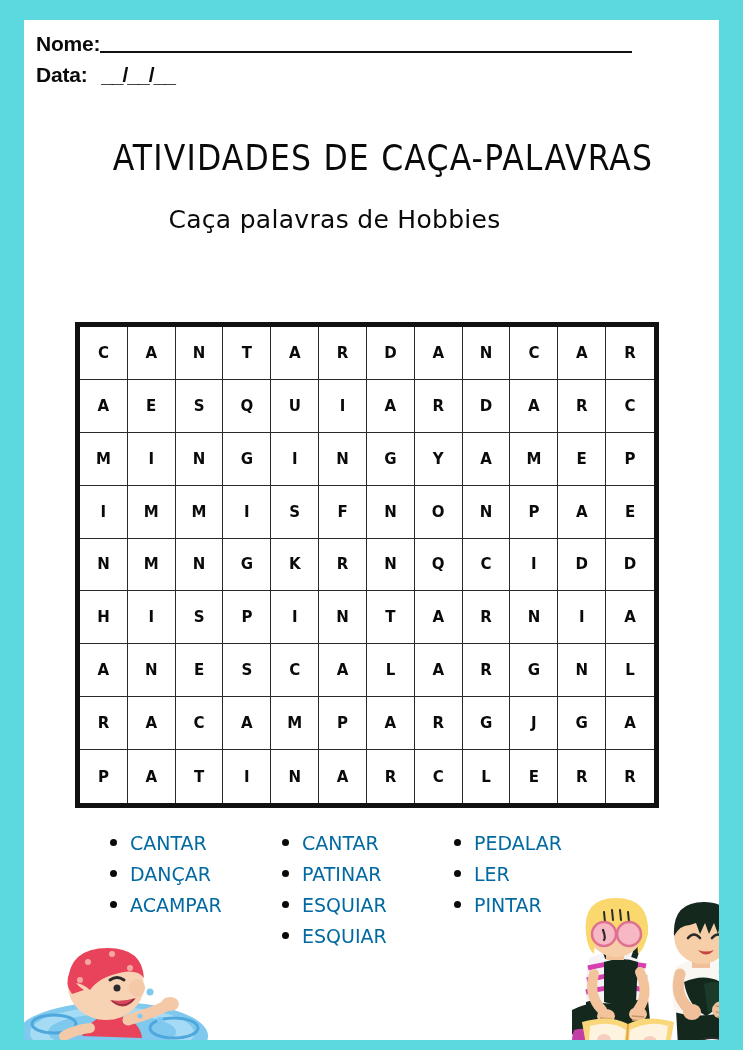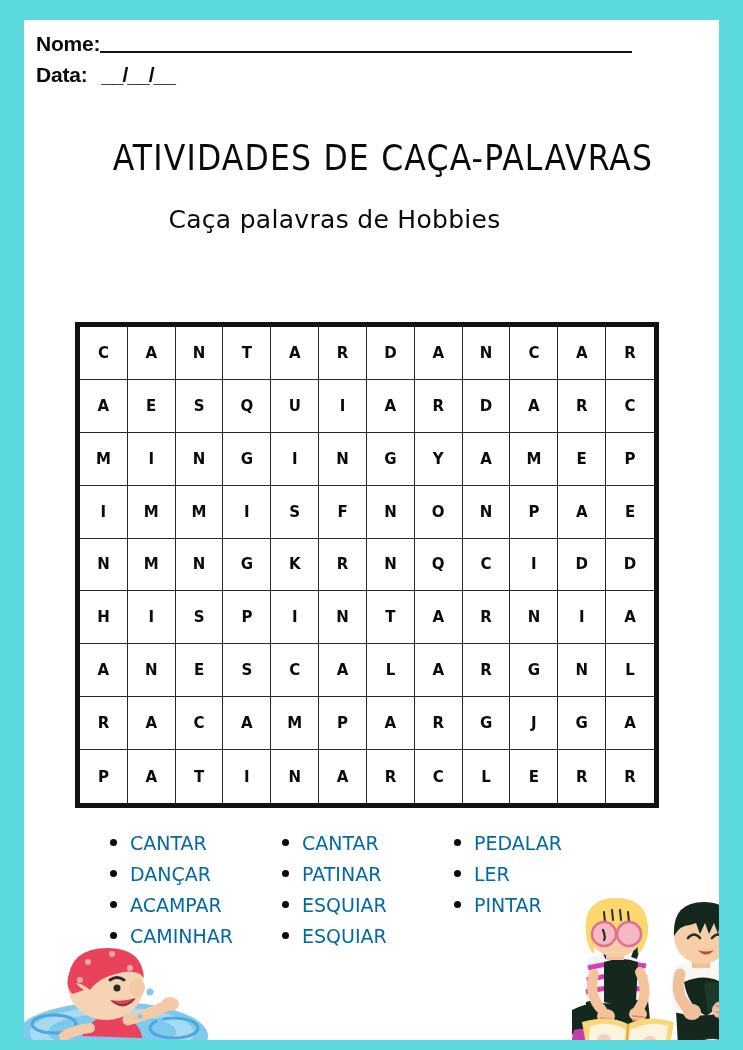--- a/index.html
+++ b/index.html
@@ -272,24 +272,20 @@
             <span>CANTAR</span>
           </div>
           <div class="word-item">
             <span class="bullet"></span>
             <span>DANÇAR</span>
           </div>
           <div class="word-item">
             <span class="bullet"></span>
             <span>ACAMPAR</span>
           </div>
-          <div class="word-item">
-            <span class="bullet"></span>
-            <span>CAMINHAR</span>
-          </div>
         </div>
         <div class="word-col">
           <div class="word-item">
             <span class="bullet"></span>
             <span>CANTAR</span>
           </div>
           <div class="word-item">
             <span class="bullet"></span>
             <span>PATINAR</span>
           </div>

